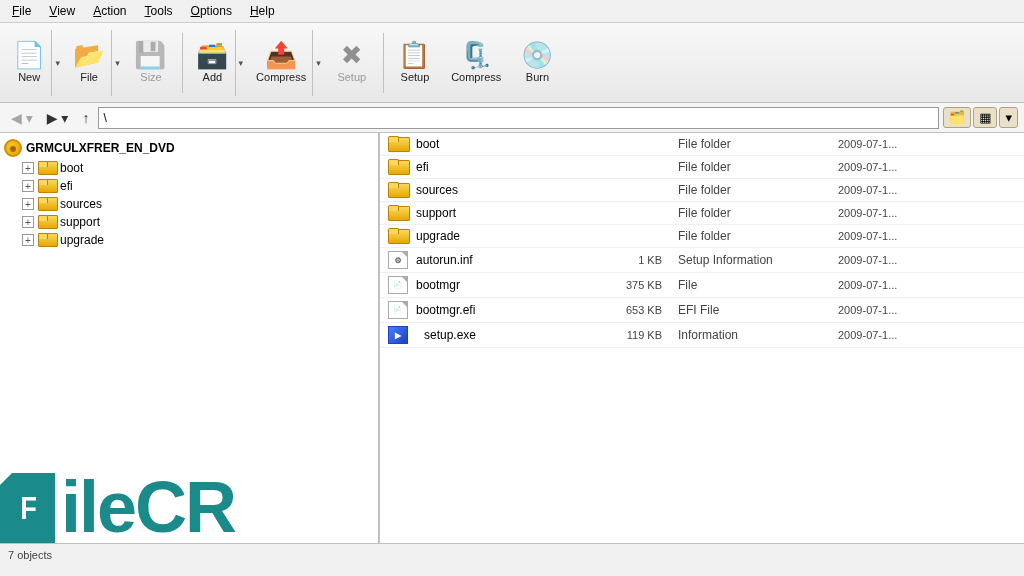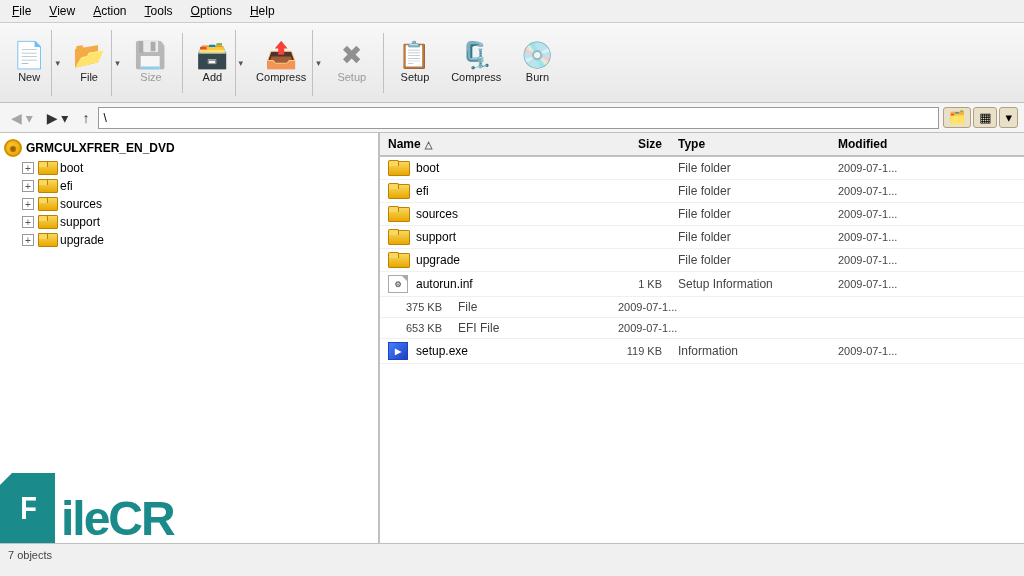--- a/index.html
+++ b/index.html
@@ -231,21 +231,21 @@
       bottom: 0;
       left: 0;
       width: 100%;
       height: 120px;
       display: flex;
       align-items: flex-end;
       pointer-events: none;
       overflow: hidden;
     }
     .watermark-text {
-      font-size: 48px;
+      font-size: 72px;
       font-weight: 900;
       color: #1a8a8a;
       letter-spacing: -2px;
       padding: 0 8px;
       line-height: 1;
       font-family: Arial Black, sans-serif;
     }
 
     
     #filelist {
@@ -514,35 +514,20 @@
           <div style="position:relative; width:55px; height:70px; display:flex; align-items:center; justify-content:center;">
             <span style="font-size:32px; font-weight:900; color:white; font-family: Arial Black, sans-serif; letter-spacing:-2px; transform:scaleX(0.85);">F</span>
           </div>
         </div>
         <div class="watermark-text">ileCR</div>
       </div>
     </div>
   </div>
 
   <div id="filelist">
-    <div id="filelist-header">
-      <div class="col-name">
-        <span>Name</span>
-        <span class="sort-arrow">△</span>
-      </div>
-      <div class="col-size">
-        <span>Size</span>
-      </div>
-      <div class="col-type">
-        <span>Type</span>
-      </div>
-      <div class="col-modified">
-        <span>Modified</span>
-      </div>
-    </div>
 
     <div id="file-rows">
         <div class="file-row">
     <div class="col-name">
       <div class="file-icon-folder"></div>
       <span style="margin-left:4px;">boot</span>
     </div>
     <div class="col-size"></div>
     <div class="col-type">File folder</div>
     <div class="col-modified">2009-07-1...</div>
@@ -586,33 +571,41 @@
         <div class="file-row">
     <div class="col-name">
       <div class="file-icon-inf">⚙</div>
       <span style="margin-left:4px;text-align:right;">autorun.inf</span>
     </div>
     <div class="col-size">1 KB</div>
     <div class="col-type">Setup Information</div>
     <div class="col-modified">2009-07-1...</div>
   </div>
         <div class="file-row">
+    <div class="col-name">
+      <div class="file-icon-generic">📄</div>
+      <span style="margin-left:4px;">bootmgr</span>
+    </div>
     <div class="col-size">375 KB</div>
     <div class="col-type">File</div>
     <div class="col-modified">2009-07-1...</div>
   </div>
         <div class="file-row">
+    <div class="col-name">
+      <div class="file-icon-generic">📄</div>
+      <span style="margin-left:4px;">bootmgr.efi</span>
+    </div>
     <div class="col-size">653 KB</div>
     <div class="col-type">EFI File</div>
     <div class="col-modified">2009-07-1...</div>
   </div>
         <div class="file-row">
     <div class="col-name">
       <div class="file-icon-exe">▶</div>
-      <span style="margin-left:4px;">setup.exe</span>
+      <span style="margin-left:12px;">setup.exe</span>
     </div>
     <div class="col-size">119 KB</div>
     <div class="col-type">Information</div>
     <div class="col-modified">2009-07-1...</div>
   </div>
       </div>
   </div>
 
 </div>
 

